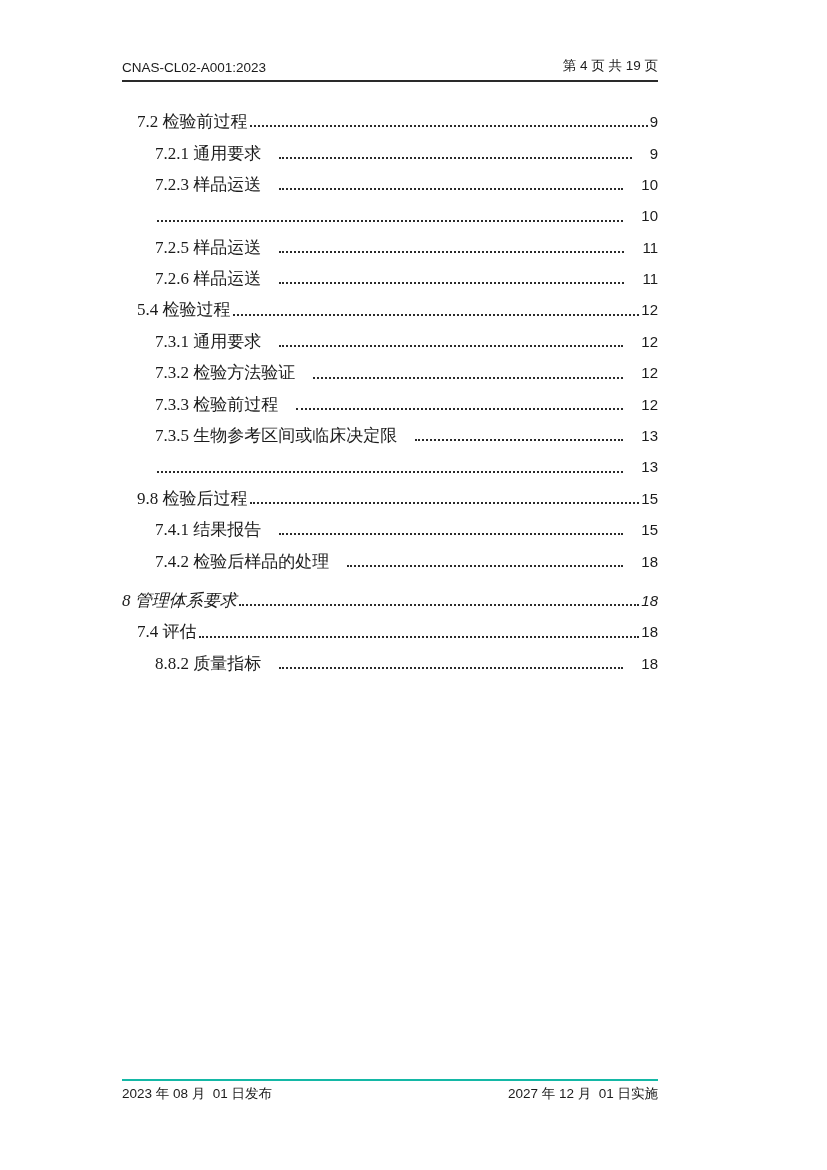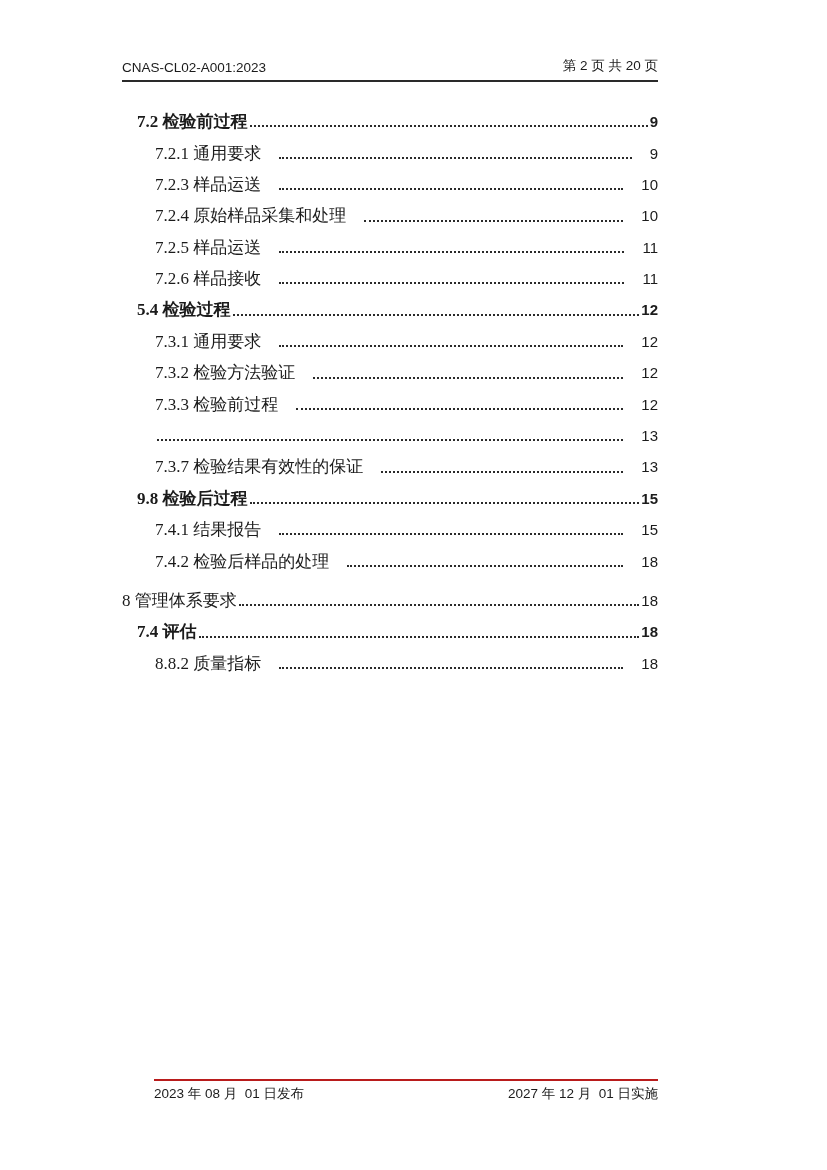--- a/index.html
+++ b/index.html
@@ -39,22 +39,22 @@
     left: 122px;
     right: 125px;
     top: 101px;
   }
   .toc-entry {
     display: flex;
     align-items: flex-end;
     height: 31.4px;
     font-size: 17px;
   }
-  .toc-entry.lvl0 { padding-left: 0;  margin-top: 8px; }
-  .toc-entry.lvl1 { padding-left: 15px; font-weight: bold; }
+  .toc-entry.lvl0 { padding-left: 0;  margin-top: 8px; font-style: italic; }
+  .toc-entry.lvl1 { padding-left: 15px; }
   .toc-entry.lvl2 { padding-left: 33px; gap: 16px; }
   .toc-label {
     white-space: pre;
     line-height: 1.25;
   }
   .toc-leader {
     flex: 1;
     border-bottom: 2px dotted #2a2a2a;
     margin: 0 2px 5px 2px;
     min-width: 20px;
@@ -65,68 +65,66 @@
     line-height: 1.35;
     white-space: pre;
   }
 
   
   .footer {
     position: absolute;
     left: 122px;
     right: 125px;
     top: 1079px;
-    border-top: 2px solid #b91c1c;
+    border-top: 2px solid #14b8a6;
     padding-top: 4px;
     display: flex;
     justify-content: space-between;
     font-family: "Liberation Sans", "DejaVu Sans", sans-serif;
     font-size: 13.5px;
     white-space: pre;
-    margin-left: 32px;
   }
 </style>
 </head>
 <body>
 
 <div class="page">
 
   <div class="header">
     <span>CNAS-CL02-A001:2023</span>
-    <span>第 2 页 共 20 页</span>
+    <span>第 4 页 共 19 页</span>
   </div>
 
   <div class="toc" id="toc">
       <div class="toc-entry lvl1">
         <span class="toc-label">7.2 检验前过程</span>
         <span class="toc-leader"></span>
         <span class="toc-page">9</span>
       </div>
       <div class="toc-entry lvl2">
         <span class="toc-label">7.2.1 通用要求</span>
         <span class="toc-leader"></span>
         <span class="toc-page">9</span>
       </div>
       <div class="toc-entry lvl2">
         <span class="toc-label">7.2.3 样品运送</span>
         <span class="toc-leader"></span>
         <span class="toc-page">10</span>
       </div>
       <div class="toc-entry lvl2">
-        <span class="toc-label">7.2.4 原始样品采集和处理</span>
         <span class="toc-leader"></span>
         <span class="toc-page">10</span>
       </div>
       <div class="toc-entry lvl2">
         <span class="toc-label">7.2.5 样品运送</span>
         <span class="toc-leader"></span>
         <span class="toc-page">11</span>
       </div>
       <div class="toc-entry lvl2">
-        <span class="toc-label">7.2.6 样品接收</span>
+        <span class="toc-label">7.2.6 样品运送</span>
         <span class="toc-leader"></span>
         <span class="toc-page">11</span>
       </div>
       <div class="toc-entry lvl1">
         <span class="toc-label">5.4 检验过程</span>
         <span class="toc-leader"></span>
         <span class="toc-page">12</span>
       </div>
       <div class="toc-entry lvl2">
         <span class="toc-label">7.3.1 通用要求</span>
@@ -137,25 +135,25 @@
         <span class="toc-label">7.3.2 检验方法验证</span>
         <span class="toc-leader"></span>
         <span class="toc-page">12</span>
       </div>
       <div class="toc-entry lvl2">
         <span class="toc-label">7.3.3 检验前过程</span>
         <span class="toc-leader"></span>
         <span class="toc-page">12</span>
       </div>
       <div class="toc-entry lvl2">
+        <span class="toc-label">7.3.5 生物参考区间或临床决定限</span>
         <span class="toc-leader"></span>
         <span class="toc-page">13</span>
       </div>
       <div class="toc-entry lvl2">
-        <span class="toc-label">7.3.7 检验结果有效性的保证</span>
         <span class="toc-leader"></span>
         <span class="toc-page">13</span>
       </div>
       <div class="toc-entry lvl1">
         <span class="toc-label">9.8 检验后过程</span>
         <span class="toc-leader"></span>
         <span class="toc-page">15</span>
       </div>
       <div class="toc-entry lvl2">
         <span class="toc-label">7.4.1 结果报告</span>

